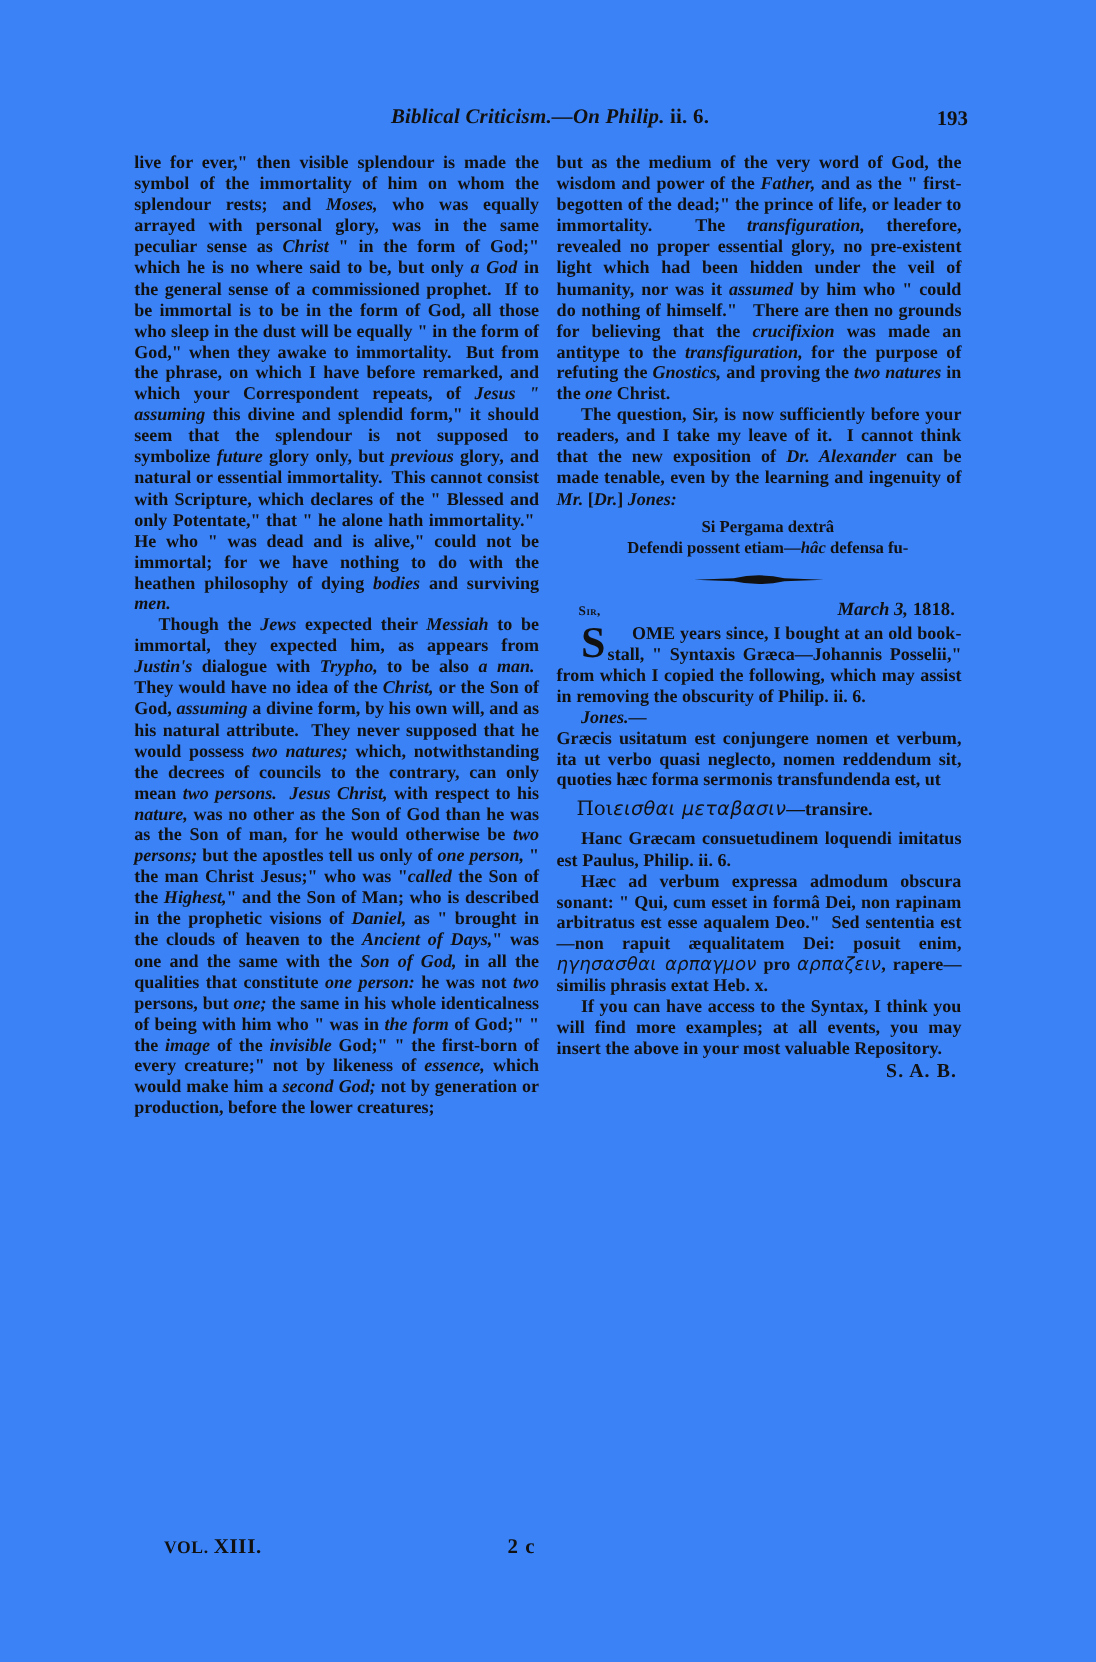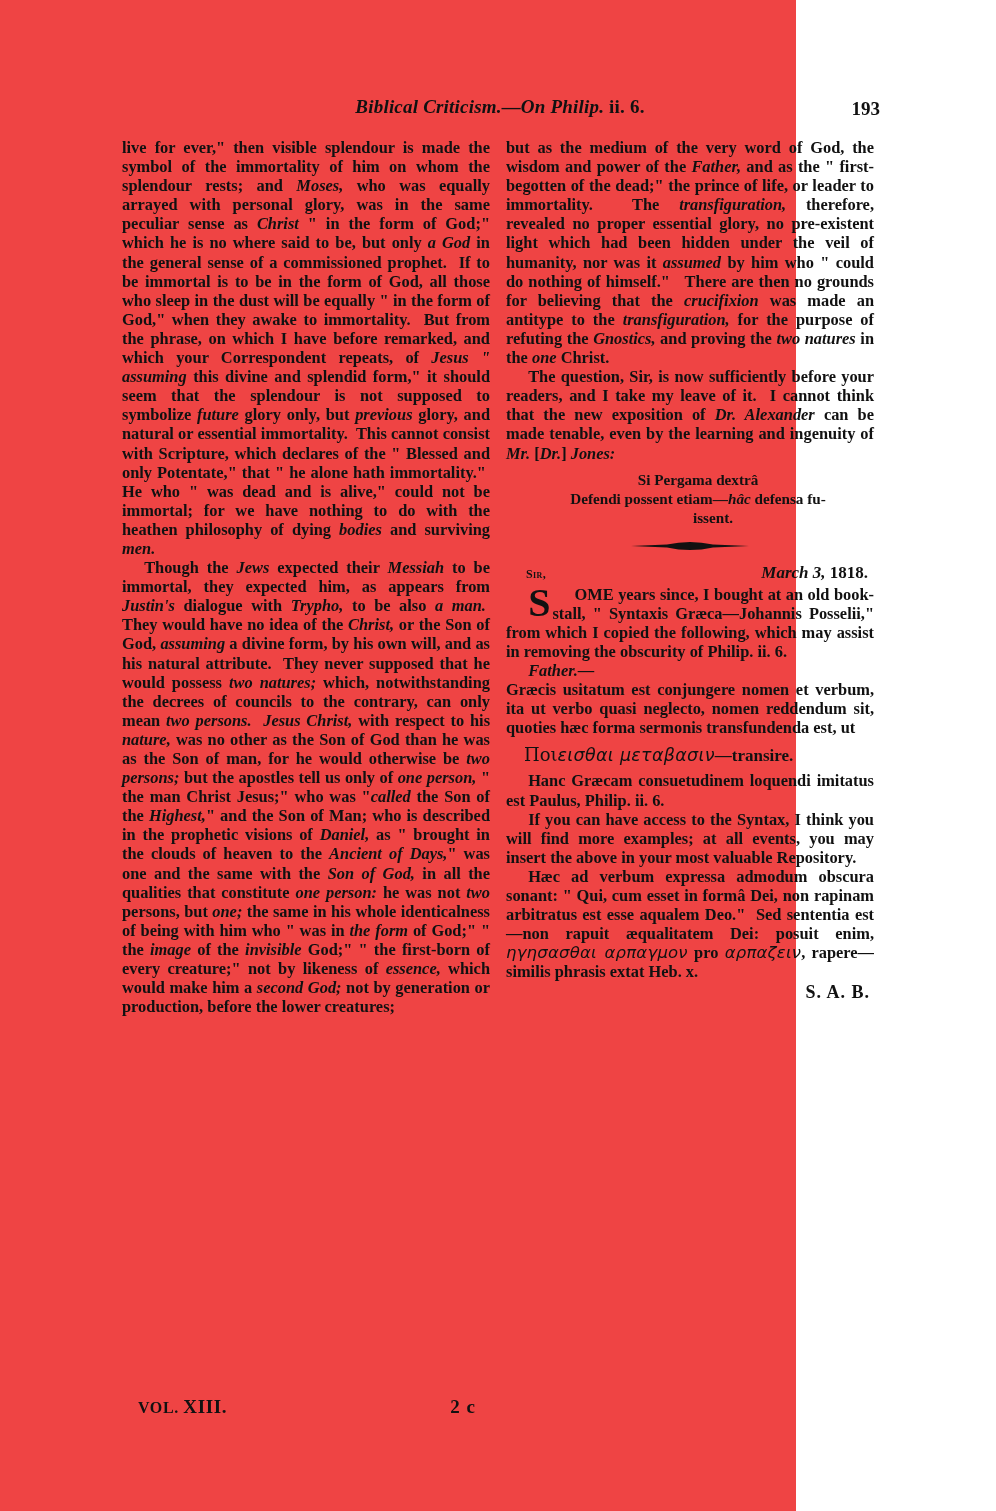--- a/index.html
+++ b/index.html
@@ -12,23 +12,23 @@
     height: 1511px;
     position: relative;
     font-family: "Liberation Serif", "DejaVu Serif", serif;
     color: #111111;
     overflow: hidden;
   }
 
   .page {
     position: absolute;
     left: 0; top: 0;
-    width: 796px;
+    width: 996px;
     height: 1511px;
-    background: #ef4444;
+    background: #3b82f6;
   }
 
   
   .runhead {
     position: absolute;
     left: 120px;
     top: 96px;
     width: 760px;
     height: 30px;
   }
@@ -185,21 +185,21 @@
     font-family: "DejaVu Sans", sans-serif;
     font-style: italic;
     font-weight: 400;
     font-size: 16.5px;
     letter-spacing: 0.2px;
   }
 
   
   .footline {
     position: absolute;
-    left: 112px;
+    left: 123px;
     top: 1396px;
     width: 368px;
     display: flex;
     align-items: flex-end;
     font-size: 16px;
     font-weight: 700;
   }
   .vol {
     padding-left: 26px;
     font-variant: small-caps;
@@ -232,51 +232,50 @@
   </div>
 
   <div class="col col-right">
     <p class="noindent">but as the medium of the very word of God, the wisdom and power of the <i>Father,</i> and as the " first-begotten of the dead;" the prince of life, or leader to immortality.&nbsp; The <i>transfiguration,</i> therefore, revealed no proper essential glory, no pre-existent light which had been hidden under the veil of humanity, nor was it <i>assumed</i> by him who " could do nothing of himself."&nbsp;&nbsp; There are then no grounds for believing that the <i>crucifixion</i> was made an antitype to the <i>transfiguration,</i> for the purpose of refuting the <i>Gnostics,</i> and proving the <i>two natures</i> in the <i>one</i> Christ.</p>
 
     <p>The question, Sir, is now sufficiently before your readers, and I take my leave of it.&nbsp; I cannot think that the new exposition of <i>Dr. Alexander</i> can be made tenable, even by the learning and ingenuity of <i>Mr.</i> [<i>Dr.</i>] <i>Jones:</i></p>
 
     <div class="verse">
       <div>Si Pergama dextrâ</div>
       <div>Defendi possent etiam—<i>hâc</i> defensa fu-</div>
-      <div class="cont">issent.</div>
     </div>
 
 
     <div class="ornament">
       <svg width="122" height="14" viewBox="0 0 122 14" xmlns="http://www.w3.org/2000/svg">
         <path d="M2 7 L38 5.6 Q61 0.5 84 5.6 L120 7 L84 8.4 Q61 13.5 38 8.4 Z" fill="#111111"></path>
       </svg>
     </div>
 
     <div class="letterhead">
       <div class="salutation">Sir,</div>
       <div class="dateline"><i>March 3,</i> <span class="yr">1818.</span></div>
     </div>
 
     <p class="dropcap-para"><span class="dropcap">S</span>OME years since, I bought at an old book-stall, " Syntaxis Græca—Johannis Posselii," from which I copied the following, which may assist in removing the obscurity of Philip. ii. 6.</p>
 
-    <p class="regula"><i>Father.</i>—</p>
+    <p class="regula"><i>Jones.</i>—</p>
 
     <p class="noindent">Græcis usitatum est conjungere nomen et verbum, ita ut verbo quasi neglecto, nomen reddendum sit, quoties hæc forma sermonis transfundenda est, ut</p>
 
     <div class="greek-block">
       <div class="greek-line"><span class="grk-up">Ποι</span><span class="grk">εισθαι μεταβασιν</span><span class="lat">—transire.</span></div>
     </div>
 
 
     <p>Hanc Græcam consuetudinem loquendi imitatus est Paulus, Philip. ii. 6.</p>
 
+    <p>Hæc ad verbum expressa admodum obscura sonant: " Qui, cum esset in formâ Dei, non rapinam arbitratus est esse aqualem Deo."&nbsp; Sed sententia est —non rapuit æqualitatem Dei: posuit enim, <span class="grk-inline">ηγησασθαι αρπαγμον</span> pro <span class="grk-inline">αρπαζειν</span>, rapere—similis phrasis extat Heb. x.</p>
+
     <p>If you can have access to the Syntax, I think you will find more examples; at all events, you may insert the above in your most valuable Repository.</p>
-
-    <p>Hæc ad verbum expressa admodum obscura sonant: " Qui, cum esset in formâ Dei, non rapinam arbitratus est esse aqualem Deo."&nbsp; Sed sententia est —non rapuit æqualitatem Dei: posuit enim, <span class="grk-inline">ηγησασθαι αρπαγμον</span> pro <span class="grk-inline">αρπαζειν</span>, rapere—similis phrasis extat Heb. x.</p>
 
     <div class="sig-end">S. A. B.</div>
   </div>
 
   <div class="footline">
     <div class="vol">VOL. <span class="bigger">XIII.</span></div>
     <div class="signature-mark">2 c</div>
   </div>
 
 </div>

